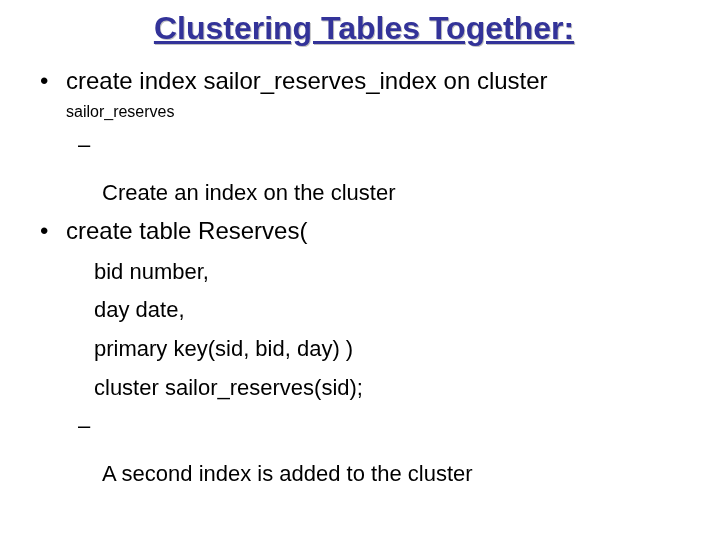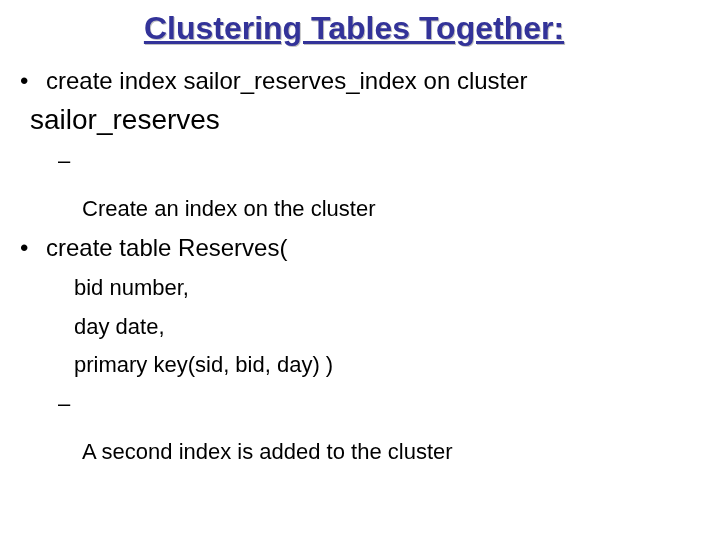--- a/index.html
+++ b/index.html
@@ -9,21 +9,21 @@
     height: 540px;
     background: #ffffff;
     font-family: "Comic Sans MS", "Comic Sans", cursive, sans-serif;
     color: #000000;
     overflow: hidden;
   }
   .slide {
     box-sizing: border-box;
     width: 720px;
     height: 540px;
-    padding: 10px 30px 20px 18px;
+    padding: 10px 30px 20px 38px;
   }
   .title {
     text-align: center;
     font-size: 32px;
     font-weight: bold;
     text-decoration: underline;
     color: #333399;
     line-height: 1.15;
     margin-bottom: 18px;
     text-shadow: 1px 1px 0 rgba(0,0,0,0.25);
@@ -38,22 +38,22 @@
   .bullet-l1 .dot {
     width: 26px;
     flex: 0 0 26px;
     text-align: left;
     padding-left: 2px;
   }
   .bullet-l1 .txt {
     flex: 1;
   }
   .continuation {
-    margin-left: 12px;
-    font-size: 28px;
+    margin-left: 28px;
+    font-size: 16px;
     line-height: 1.35;
     margin-bottom: 4px;
   }
   .bullet-l2 {
     display: flex;
     align-items: flex-start;
     margin: 8px 0 8px 40px;
     font-size: 22px;
     line-height: 1.3;
   }
@@ -92,19 +92,20 @@
   </div>
 
   <div class="bullet-l1">
     <span class="dot">•</span>
     <span class="txt">create table Reserves(</span>
   </div>
 
   <div class="code-line">bid number,</div>
   <div class="code-line">day date,</div>
   <div class="code-line">primary key(sid, bid, day) )</div>
+  <div class="code-line">cluster sailor_reserves(sid);</div>
 
   <div class="bullet-l2">
     <span class="dash">–</span>
     <span class="txt">A second index is added to the cluster</span>
   </div>
 
 </div>
 
 </body></html>

